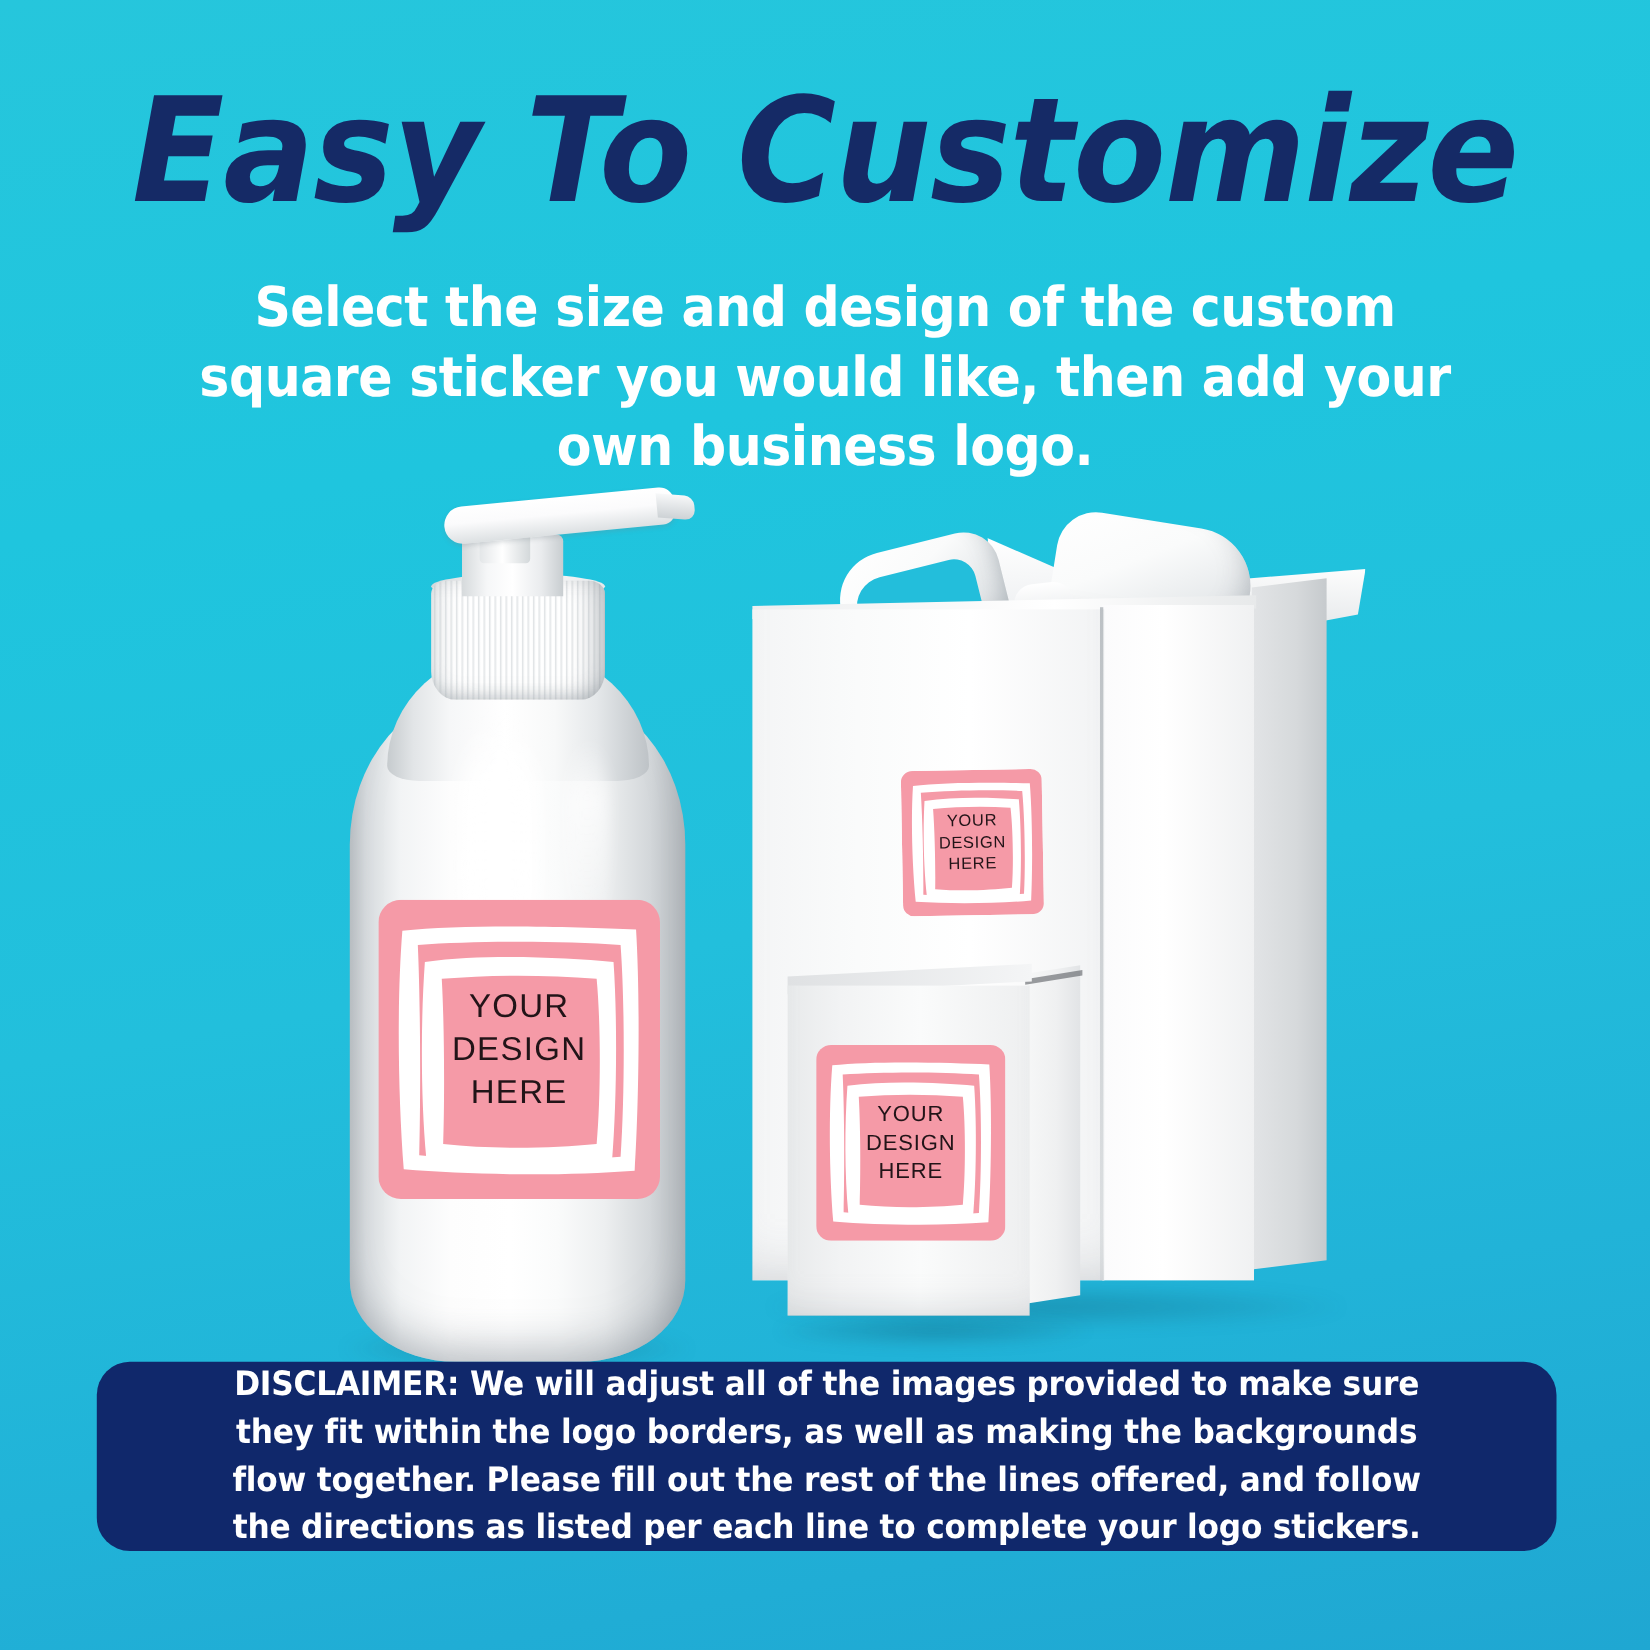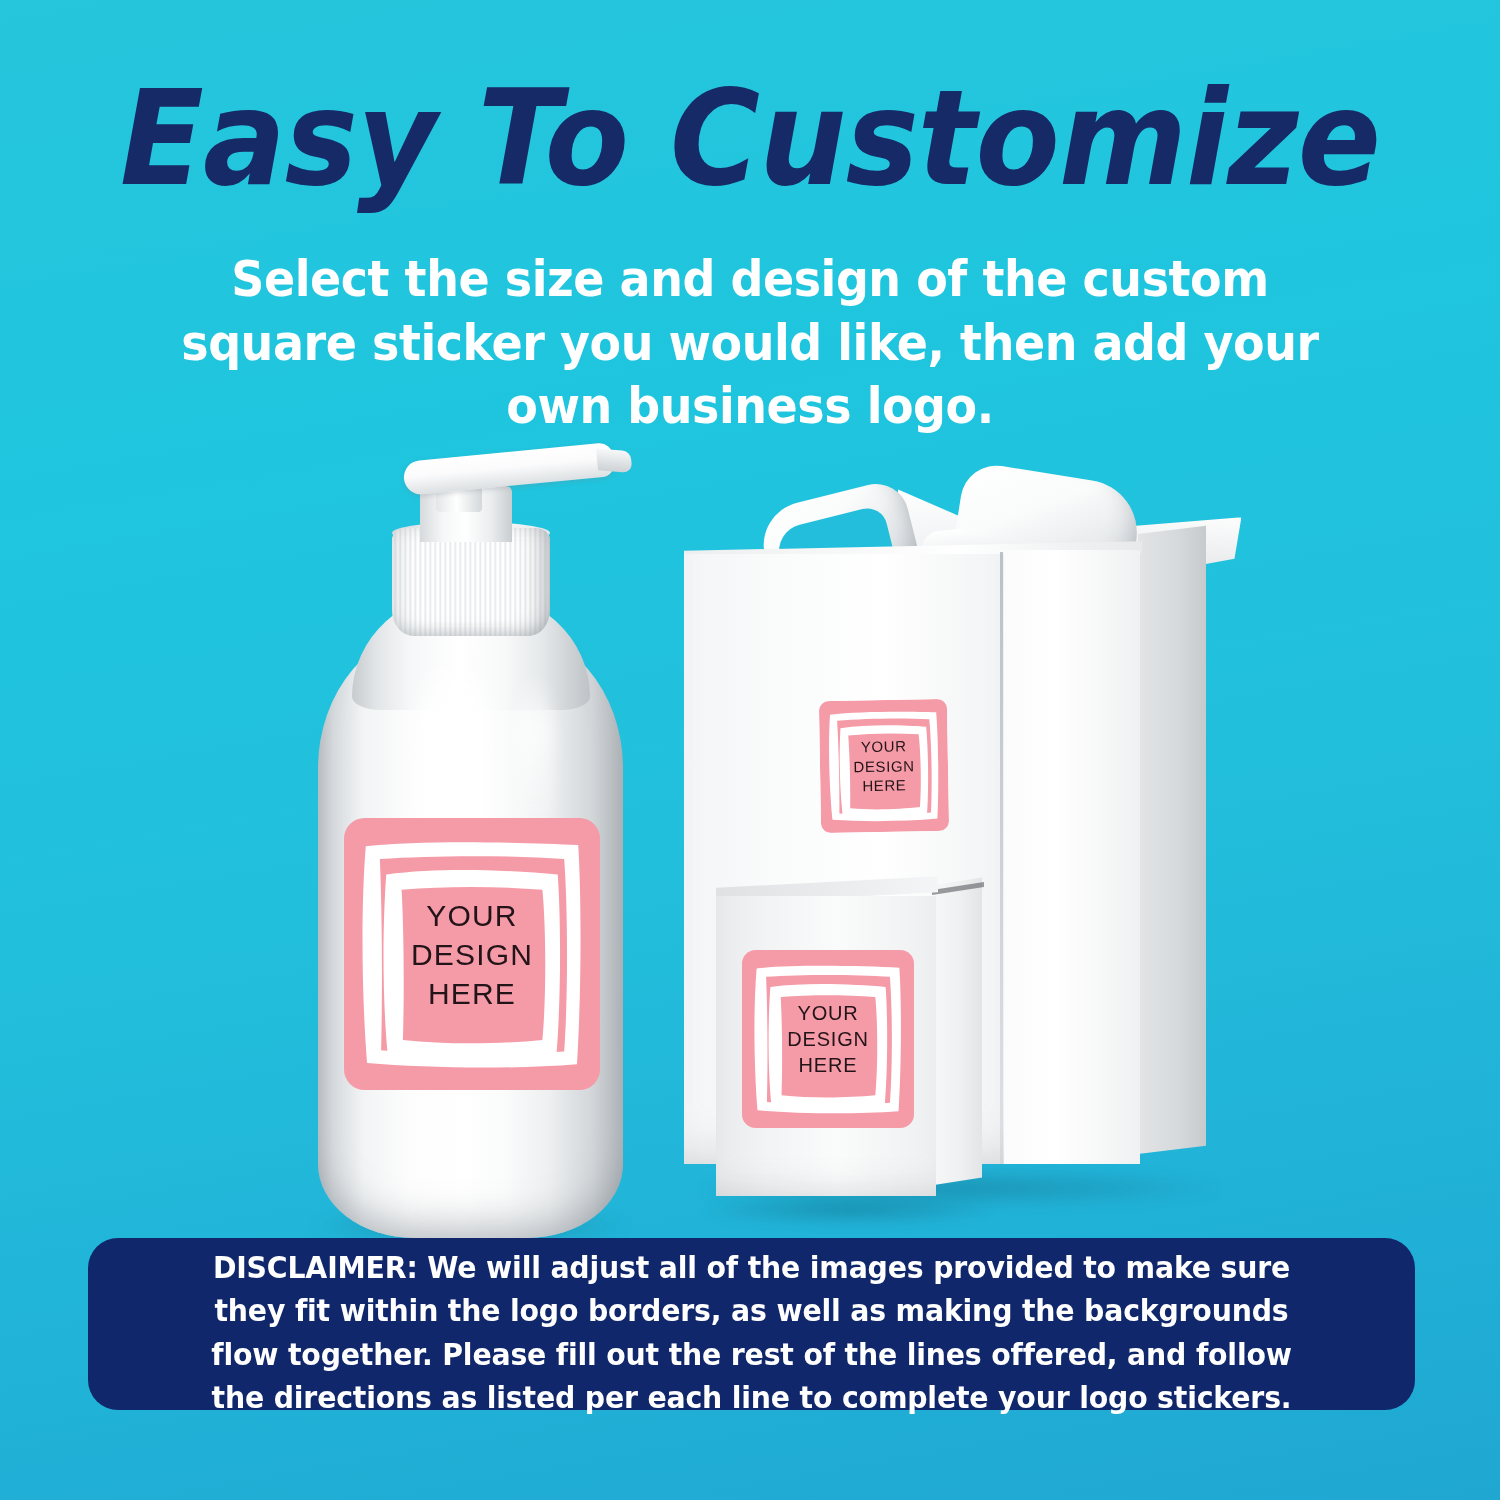--- a/index.html
+++ b/index.html
@@ -245,21 +245,21 @@
     font-weight:400;
     line-height:1.30;
     letter-spacing:0.04em;
   }
 
   
   #disclaimer {
     position:absolute; left:88px; top:1238px; width:1327px; height:172px;
     background:#10286B;
     border-radius:30px;
-    display:flex; justify-content:center;
+    display:flex; align-items:center; justify-content:center;
     padding:8px 68px;
   }
   #disclaimer-text {
     text-align:center;
     color:#FFFFFF;
     font-family:"DejaVu Sans", sans-serif;
     font-weight:bold;
     font-size:30.5px;
     line-height:1.42;
     transform: scaleX(0.93);

